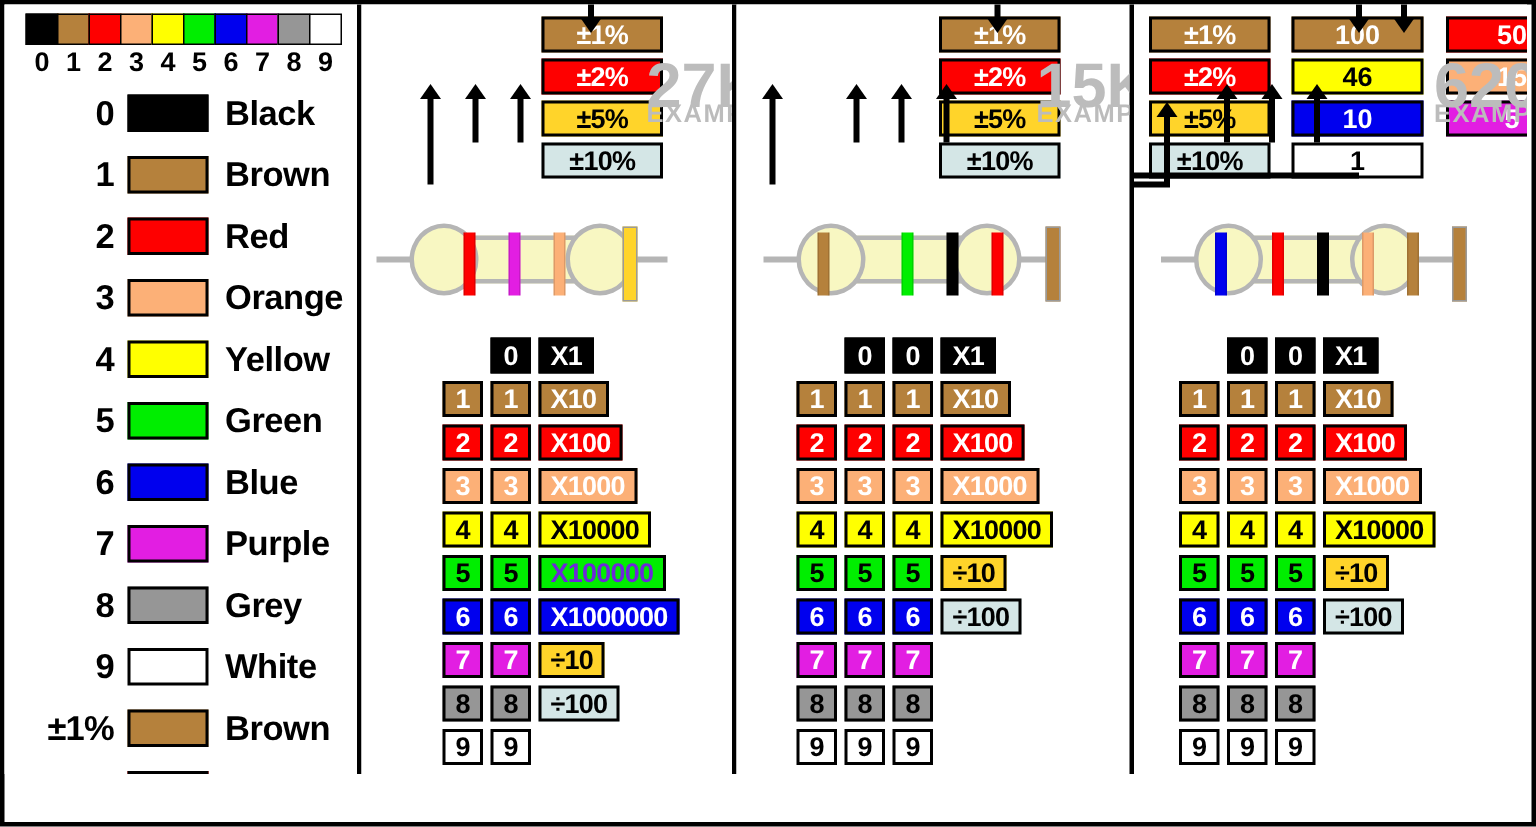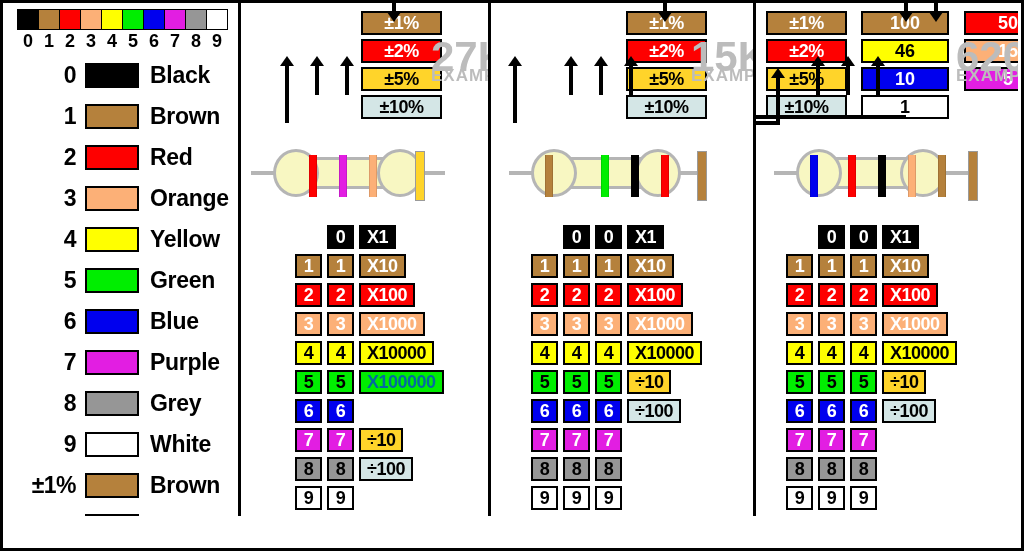--- a/index.html
+++ b/index.html
@@ -345,25 +345,26 @@
             <div class="cell mult" style="background: rgb(252, 176, 119); color: rgb(255, 255, 255);">X1000</div>
           </div>
           <div class="vrow" style="top: 116px; left: 0px;">
             <div class="cell digit" style="background: rgb(255, 255, 0); color: rgb(0, 0, 0);">4</div>
             <div class="cell digit" style="background: rgb(255, 255, 0); color: rgb(0, 0, 0);">4</div>
             <div class="cell mult" style="background: rgb(255, 255, 0); color: rgb(0, 0, 0);">X10000</div>
           </div>
           <div class="vrow" style="top: 145px; left: 0px;">
             <div class="cell digit" style="background: rgb(0, 238, 0); color: rgb(0, 0, 0);">5</div>
             <div class="cell digit" style="background: rgb(0, 238, 0); color: rgb(0, 0, 0);">5</div>
-            <div class="cell mult" style="background: rgb(0, 238, 0); color: #0369a1;">X100000</div>
+            <div class="cell mult" style="background: rgb(0, 238, 0); color: #6d28d9;">X100000</div>
           </div>
           <div class="vrow" style="top: 174px; left: 0px;">
             <div class="cell digit" style="background: rgb(0, 0, 238); color: rgb(255, 255, 255);">6</div>
             <div class="cell digit" style="background: rgb(0, 0, 238); color: rgb(255, 255, 255);">6</div>
+            <div class="cell mult" style="background: rgb(0, 0, 238); color: rgb(255, 255, 255);">X1000000</div>
           </div>
           <div class="vrow" style="top: 203px; left: 0px;">
             <div class="cell digit" style="background: rgb(226, 30, 226); color: rgb(255, 255, 255);">7</div>
             <div class="cell digit" style="background: rgb(226, 30, 226); color: rgb(255, 255, 255);">7</div>
             <div class="cell mult" style="background: rgb(255, 212, 42); color: rgb(0, 0, 0);">÷10</div>
           </div>
           <div class="vrow" style="top: 232px; left: 0px;">
             <div class="cell digit" style="background: rgb(150, 150, 150); color: rgb(0, 0, 0);">8</div>
             <div class="cell digit" style="background: rgb(150, 150, 150); color: rgb(0, 0, 0);">8</div>
             <div class="cell mult" style="background: rgb(212, 230, 230); color: rgb(0, 0, 0);">÷100</div>

